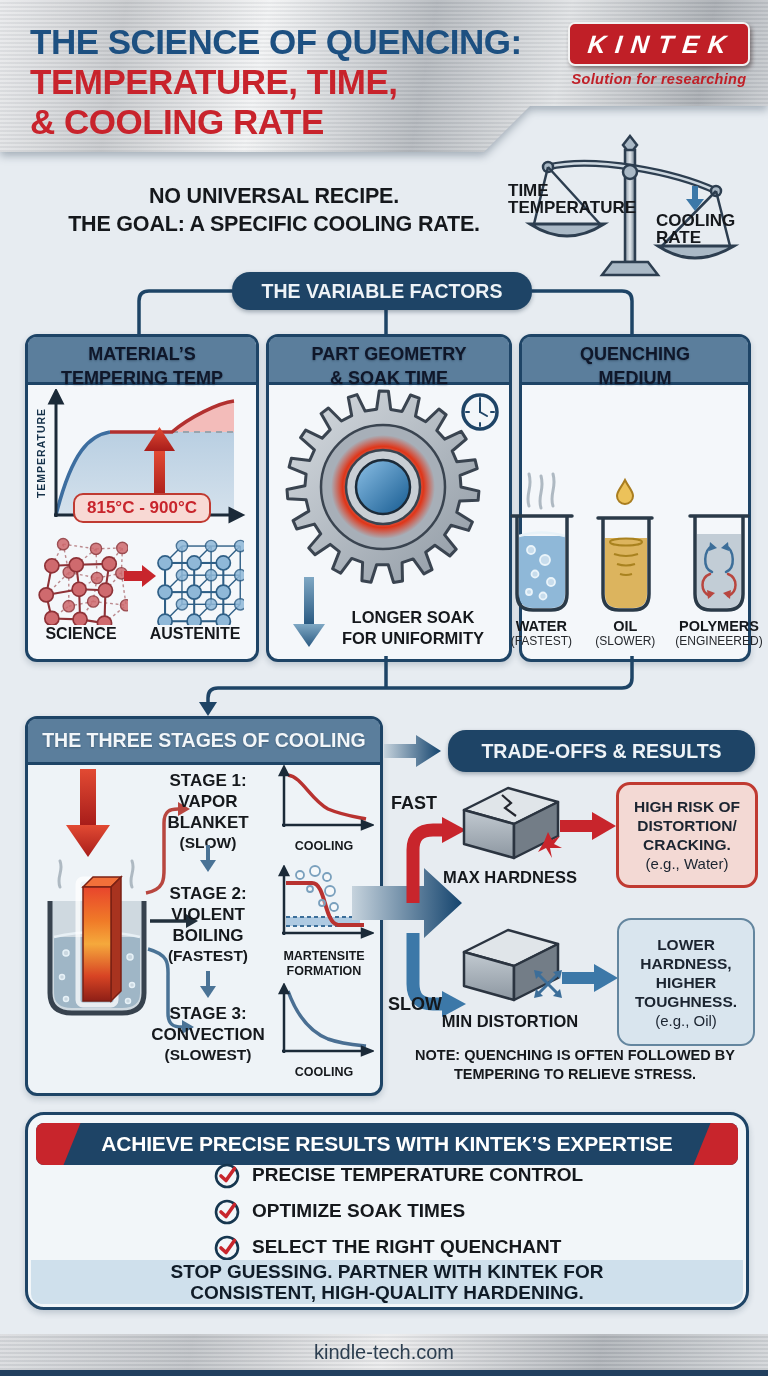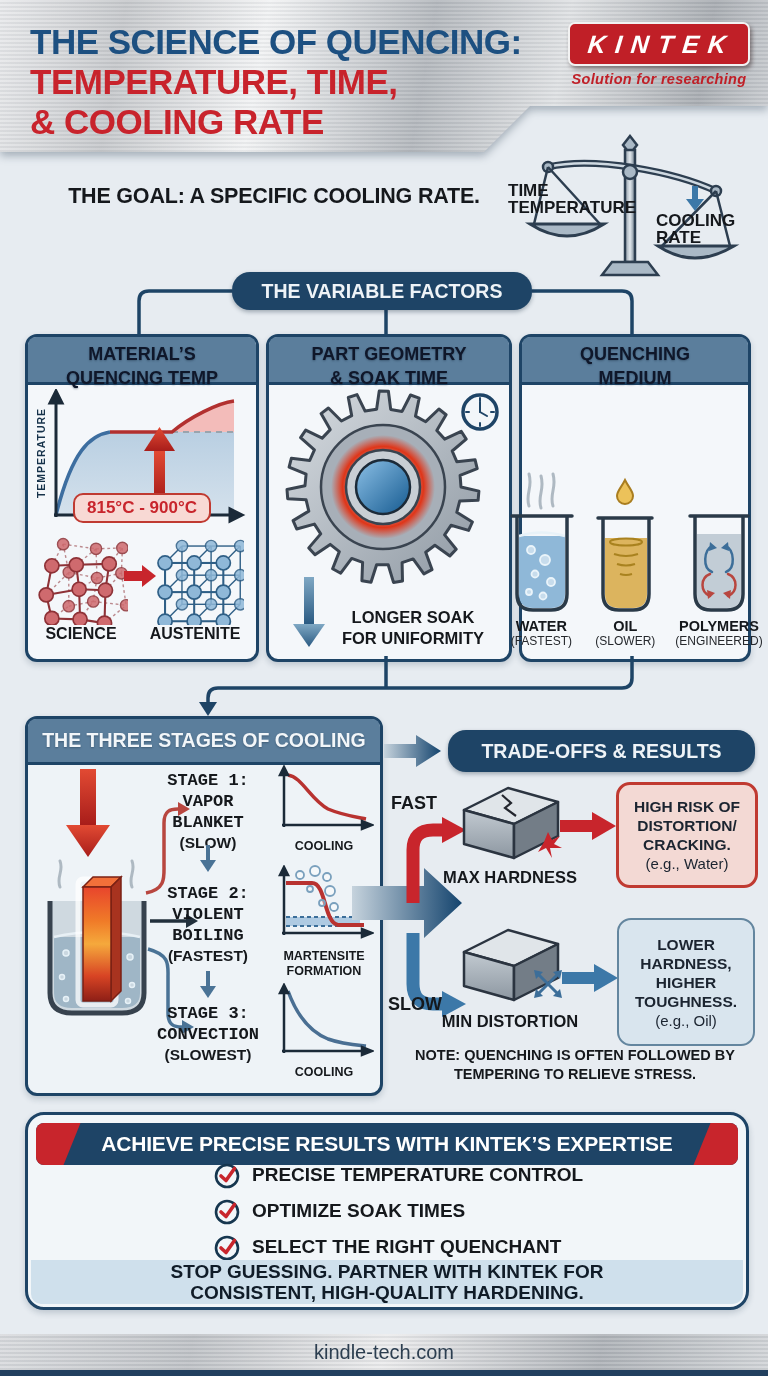--- a/index.html
+++ b/index.html
@@ -47,21 +47,21 @@
   .bk-name{font-weight:700;font-size:14.5px;color:#15181c;line-height:16px;}
   .bk-tag{font-size:12px;color:#25282c;line-height:15px;}
   
   #stages{left:25px;top:716px;width:352px;height:374px;background:#eef3f7;border:3px solid #1e4466;
           border-radius:12px;box-shadow:0 3px 6px rgba(25,50,75,.2);z-index:2;}
   #stages-head{background:#5b7e9c;border-bottom:3px solid #1e4466;border-radius:8px 8px 0 0;color:#f2f6f9;
                font-weight:700;font-size:19.5px;text-align:center;line-height:43px;height:43px;
                text-shadow:0 1px 2px rgba(20,40,60,.4);}
   #stages-body{position:relative;height:322px;}
   .stage{position:absolute;left:112px;width:136px;text-align:center;color:#15181c;}
-  .stage .num,.stage .name{font-weight:700;font-size:17px;line-height:21px;display:block;font-family:Liberation Mono, monospace;}
+  .stage .num,.stage .name{font-weight:700;font-size:17px;line-height:21px;display:block;}
   .stage .speed{font-weight:600;font-size:15.5px;line-height:20px;display:block;}
   .mini-lbl{position:absolute;left:244px;width:104px;text-align:center;font-weight:700;font-size:12.5px;line-height:15px;color:#15181c;}
   
   #to-banner{left:448px;top:730px;width:307px;height:42px;font-size:19.5px;line-height:42px;z-index:4;}
   .speed-lbl{position:absolute;font-weight:700;font-size:18px;color:#15181c;z-index:4;}
   .block-lbl{position:absolute;text-align:center;font-weight:700;font-size:16.5px;color:#15181c;z-index:4;}
   .result-box{position:absolute;text-align:center;font-weight:700;color:#1b2430;border-radius:14px;z-index:4;
               display:flex;flex-direction:column;justify-content:center;}
   #risk-box{left:616px;top:782px;width:136px;height:100px;background:#f3d9d4;border:3px solid #c03a31;
             font-size:15.5px;line-height:19px;}
@@ -142,20 +142,21 @@
     <div class="title-line t-red" style="top:102px;">&amp; COOLING RATE</div>
   </div>
   <div id="logo">
     <div id="logo-box">
       <span id="logo-text">KINTEK</span>
     </div>
     <div id="logo-tag">Solution for researching</div>
   </div>
 
   <div id="intro" class="abs">
+    <div>NO UNIVERSAL RECIPE.</div>
     <div>THE GOAL: A SPECIFIC COOLING RATE.</div>
   </div>
 
   <div id="scale" class="abs">
     <svg width="274" height="152" viewBox="0 0 274 152">
       <defs>
         <linearGradient id="gpole" x1="0" y1="0" x2="1" y2="0">
           <stop offset="0" stop-color="#8d9aa6"></stop>
             <stop offset=".5" stop-color="#e3e9ee"></stop>
             <stop offset="1" stop-color="#6d7d8b"></stop>
@@ -188,21 +189,21 @@
       <div>COOLING</div>
       <div>RATE</div>
     </div>
   </div>
 
   <div id="vf-banner" class="abs banner">THE VARIABLE FACTORS</div>
 
   <div id="fbox1" class="fbox">
     <div class="fbox-head">
       <div>MATERIAL’S</div>
-      <div>QUENCING TEMP</div>
+      <div>TEMPERING TEMP</div>
     </div>
     <div class="fbox-body">
       <svg class="abs" style="left:4px;top:4px;" width="214" height="146" viewBox="0 0 214 146">
         <defs>
           <linearGradient id="gbluefill" x1="0" y1="0" x2="0" y2="1">
             <stop offset="0" stop-color="#b9cfe2"></stop>
               <stop offset="1" stop-color="#d4e1ec"></stop>
           </linearGradient>
         </defs>
         <path d="M24 126 C40 62 58 46 78 43 H140 L140 126 Z" fill="url(#gbluefill)"></path>

